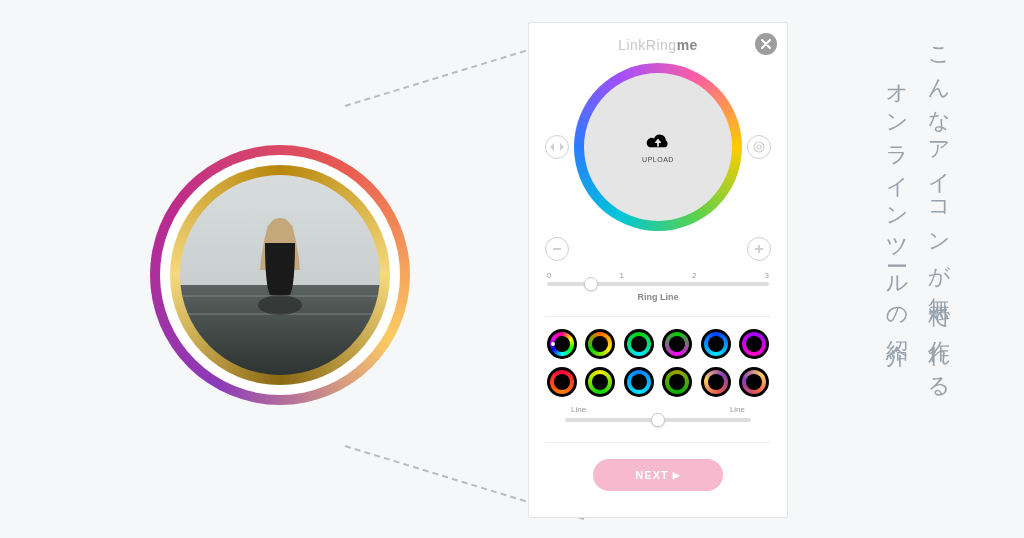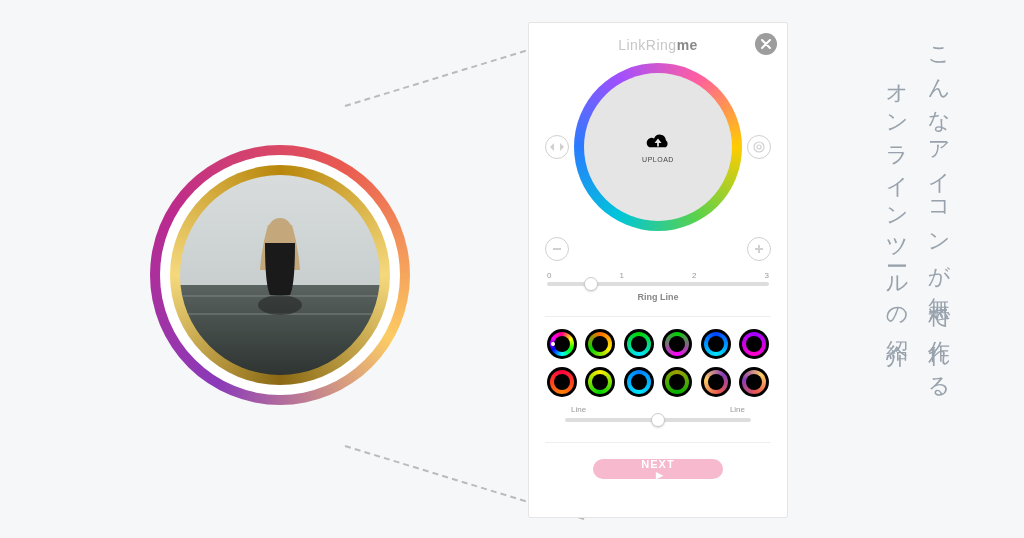--- a/index.html
+++ b/index.html
@@ -177,24 +177,24 @@
 .sat-track { height: 4px; background: #ddd; border-radius: 2px; margin: 4px 18px 6px; position: relative; }
 .sat-thumb {
   position: absolute; left: 50%; top: 50%; transform: translate(-50%,-50%);
   width: 14px; height: 14px; background: #fff; border: 1px solid #ccc;
   border-radius: 50%; box-shadow: 0 1px 2px rgba(0,0,0,0.15);
 }
 .sat-label { text-align: center; font-size: 9px; color: #888; font-weight: 600; }
 
 .next-btn {
   margin-top: 16px;
-  width: 130px; height: 20px; background: #f6b9cd;
+  width: 130px; height: 32px; background: #f6b9cd;
   border-radius: 16px; color: #fff; font-size: 11px; letter-spacing: 1px;
   display: flex; align-items: center; justify-content: center;
-  margin-left: auto; margin-right: auto; font-weight: 600; flex-direction: column;
+  margin-left: auto; margin-right: auto; font-weight: 600;
 }
 .next-btn .tri { margin-left: 4px; font-size: 9px; }
 
 
 .vtext {
   position: absolute;
   writing-mode: vertical-rl;
   font-size: 22px;
   letter-spacing: 6px;
   color: #98a2ad;

